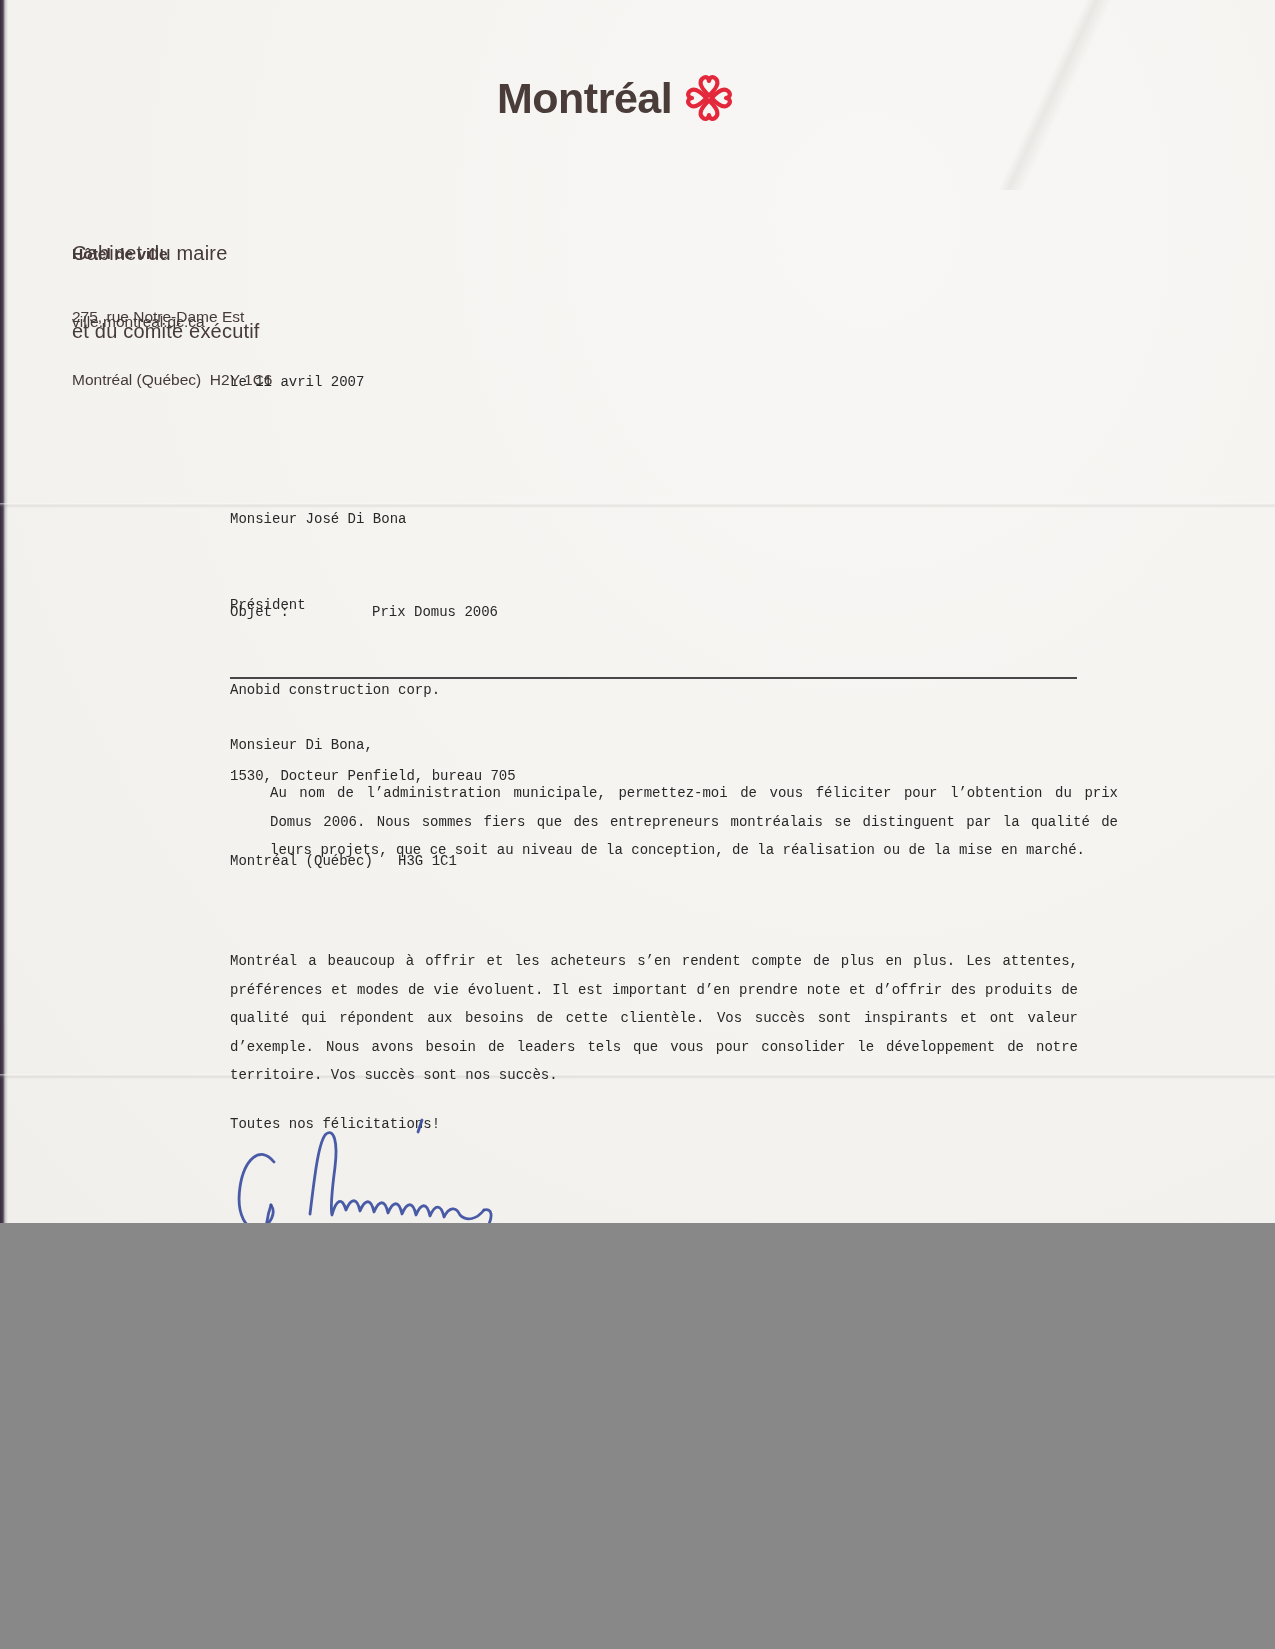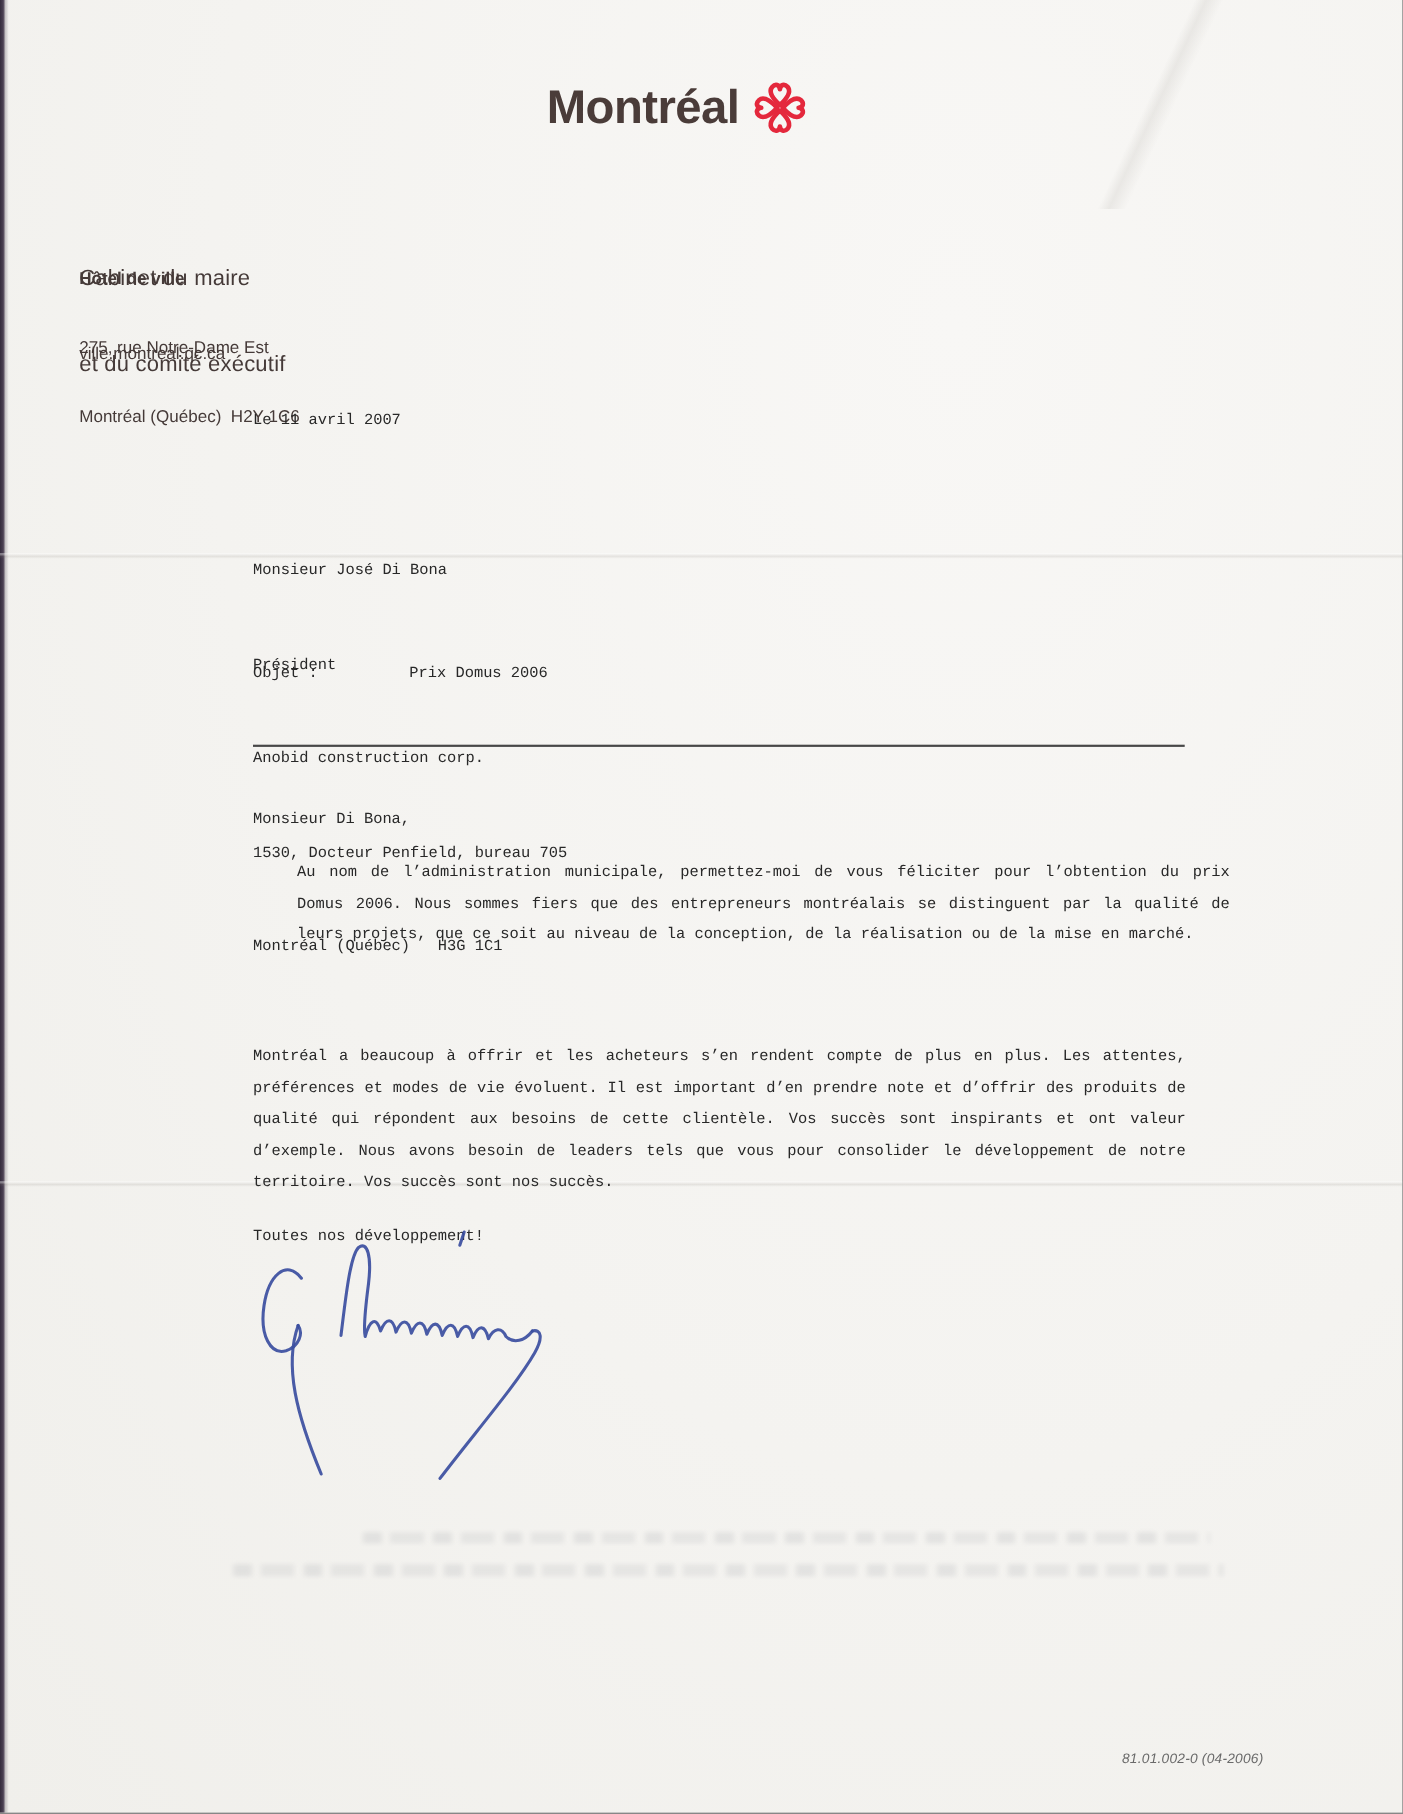--- a/index.html
+++ b/index.html
@@ -1,18 +1,18 @@
 <!DOCTYPE html>
 <html style="--rosette-red: #e4283c; --wordmark-brown: #4a3c39; --ink-blue: #3b4ea0;"><head>
 <meta charset="utf-8">
 <style>
   html,body{margin:0;padding:0;background:#888;}
   .page{
     position:relative;
-    width:1275px;height:1648px;
+    width:1275px;height:1223px;
     margin:0 auto;
     background:
       radial-gradient(ellipse at 68% 18%, #f8f7f5 0%, #f4f3f0 55%, #f0efeb 100%);
     font-family:"Liberation Sans", sans-serif;
     color:#262626;
     overflow:hidden;
   }
   .abs{position:absolute;}
   
   .scan-edge-left{left:0;top:0;width:8px;height:1649px;
@@ -113,21 +113,21 @@
   <div class="abs body-text subject-label">Objet :</div>
   <div class="abs body-text subject-value">Prix Domus 2006</div>
 
   <div class="abs rule"></div>
 
   <div class="abs body-text salutation">Monsieur Di Bona,</div>
 
   <p class="abs body-text para para-1">Au nom de l’administration municipale, permettez-moi de vous féliciter pour l’obtention du prix Domus 2006. Nous sommes fiers que des entrepreneurs montréalais se distinguent par la qualité de leurs projets, que ce soit au niveau de la conception, de la réalisation ou de la mise en marché.</p>
   <p class="abs body-text para para-2">Montréal a beaucoup à offrir et les acheteurs s’en rendent compte de plus en plus. Les attentes, préférences et modes de vie évoluent. Il est important d’en prendre note et d’offrir des produits de qualité qui répondent aux besoins de cette clientèle. Vos succès sont inspirants et ont valeur d’exemple. Nous avons besoin de leaders tels que vous pour consolider le développement de notre territoire. Vos succès sont nos succès.</p>
 
-  <div class="abs body-text closing">Toutes nos développement!</div>
+  <div class="abs body-text closing">Toutes nos félicitations!</div>
 
   <svg class="abs sig-svg" width="300" height="250" viewBox="0 0 300 250" aria-hidden="true">
     <path d="M52,50 C38,32 22,48 18,75 C14,102 24,120 38,116 C50,112 54,100 49,93"></path>
     <path d="M49,93 C36,130 48,175 70,228"></path>
     <path d="M88,102 C92,70 96,30 104,22 C112,16 116,30 113,55 C110,78 108,95 110,103
              C114,88 120,84 124,98 C129,86 135,85 138,99 C143,87 149,86 152,100
              C157,88 163,87 166,101 C171,89 177,88 180,102 C185,90 191,89 194,103
              C199,91 205,90 208,104 C213,92 219,92 222,105 C227,95 234,94 238,103
              C245,110 255,107 262,98"></path>
     <path d="M262,98 C270,96 272,104 264,118 C248,146 210,190 178,232"></path>

